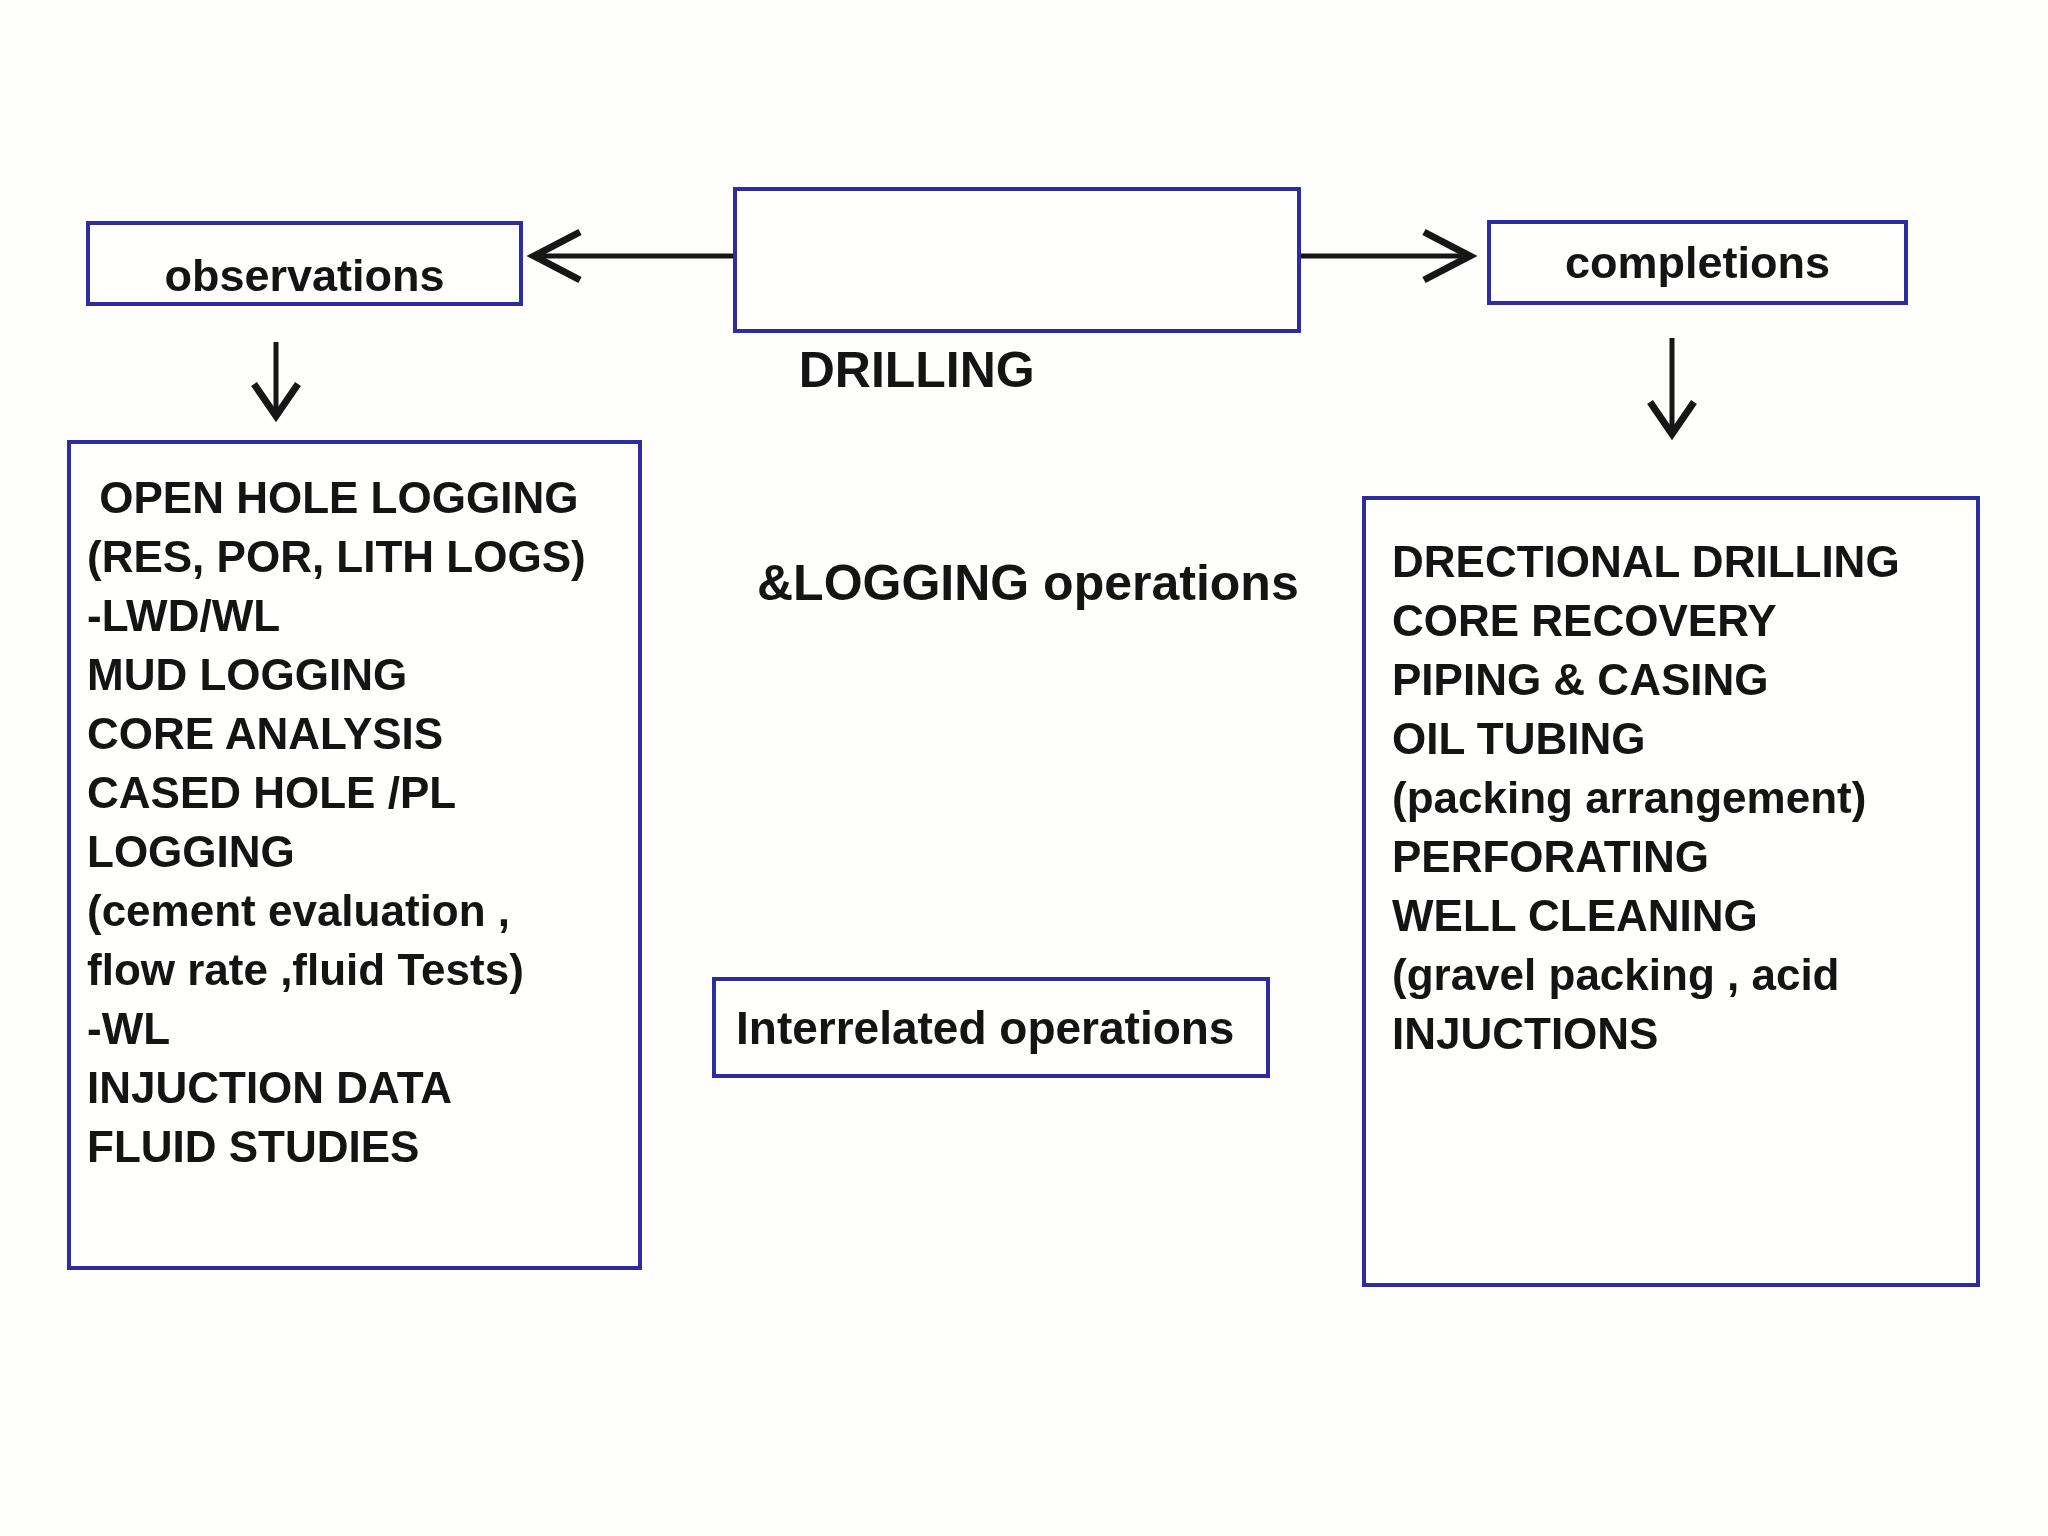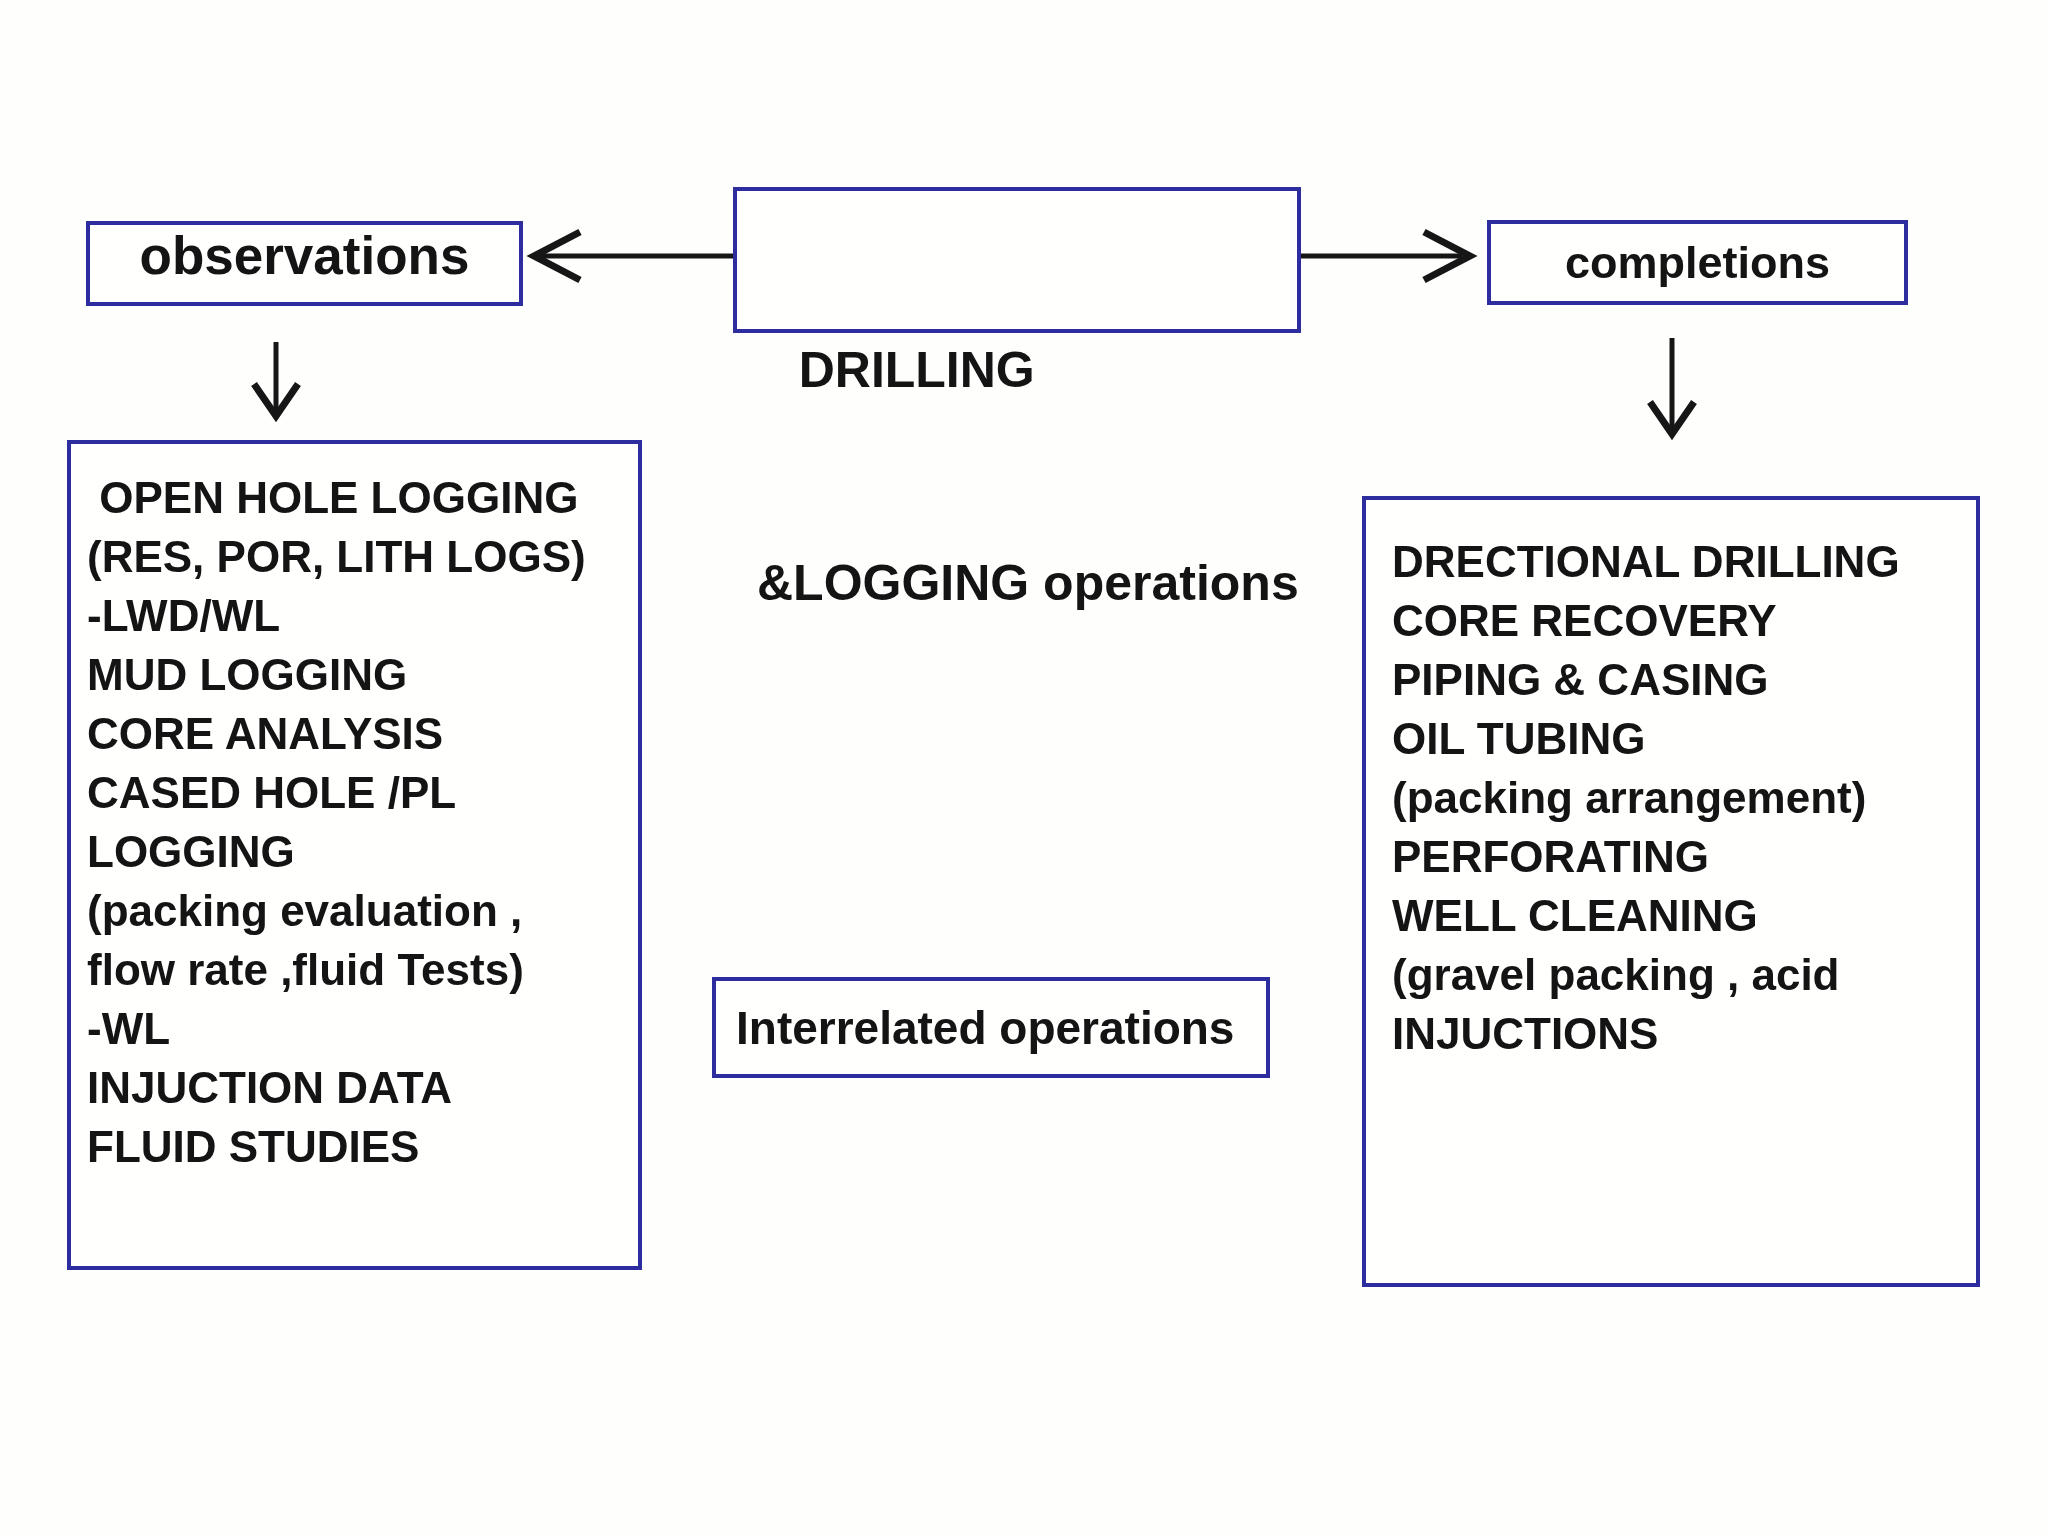--- a/index.html
+++ b/index.html
@@ -29,22 +29,22 @@
     width: 568px; height: 146px;
     font-size: 50px;
     line-height: 71px;
     padding: 2px 10px 0 20px;
     white-space: pre;
   }
   
   #box-observations {
     left: 86px; top: 221px;
     width: 437px; height: 85px;
-    display: flex; align-items: flex-start; justify-content: center;
-    font-size: 53px;
+    display: flex; align-items: flex-end; justify-content: center;
+    font-size: 45px;
   }
   #box-completions {
     left: 1487px; top: 220px;
     width: 421px; height: 85px;
     display: flex; align-items: center; justify-content: center;
     font-size: 45px;
   }
   #box-interrelated {
     left: 712px; top: 977px;
     width: 558px; height: 101px;
@@ -119,21 +119,21 @@
   </div>
 
   <div class="dbox" id="box-left-list">
     <div class="list-line"> OPEN HOLE LOGGING</div>
     <div class="list-line">(RES, POR, LITH LOGS)</div>
     <div class="list-line">-LWD/WL</div>
     <div class="list-line">MUD LOGGING</div>
     <div class="list-line">CORE ANALYSIS</div>
     <div class="list-line">CASED HOLE /PL</div>
     <div class="list-line">LOGGING</div>
-    <div class="list-line">(packing evaluation ,</div>
+    <div class="list-line">(cement evaluation ,</div>
     <div class="list-line">flow rate ,fluid Tests)</div>
     <div class="list-line">-WL</div>
     <div class="list-line">INJUCTION DATA</div>
     <div class="list-line">FLUID STUDIES</div>
   </div>
 
   <div class="dbox" id="box-right-list">
     <div class="list-line">DRECTIONAL DRILLING</div>
     <div class="list-line">CORE RECOVERY</div>
     <div class="list-line">PIPING &amp; CASING</div>

